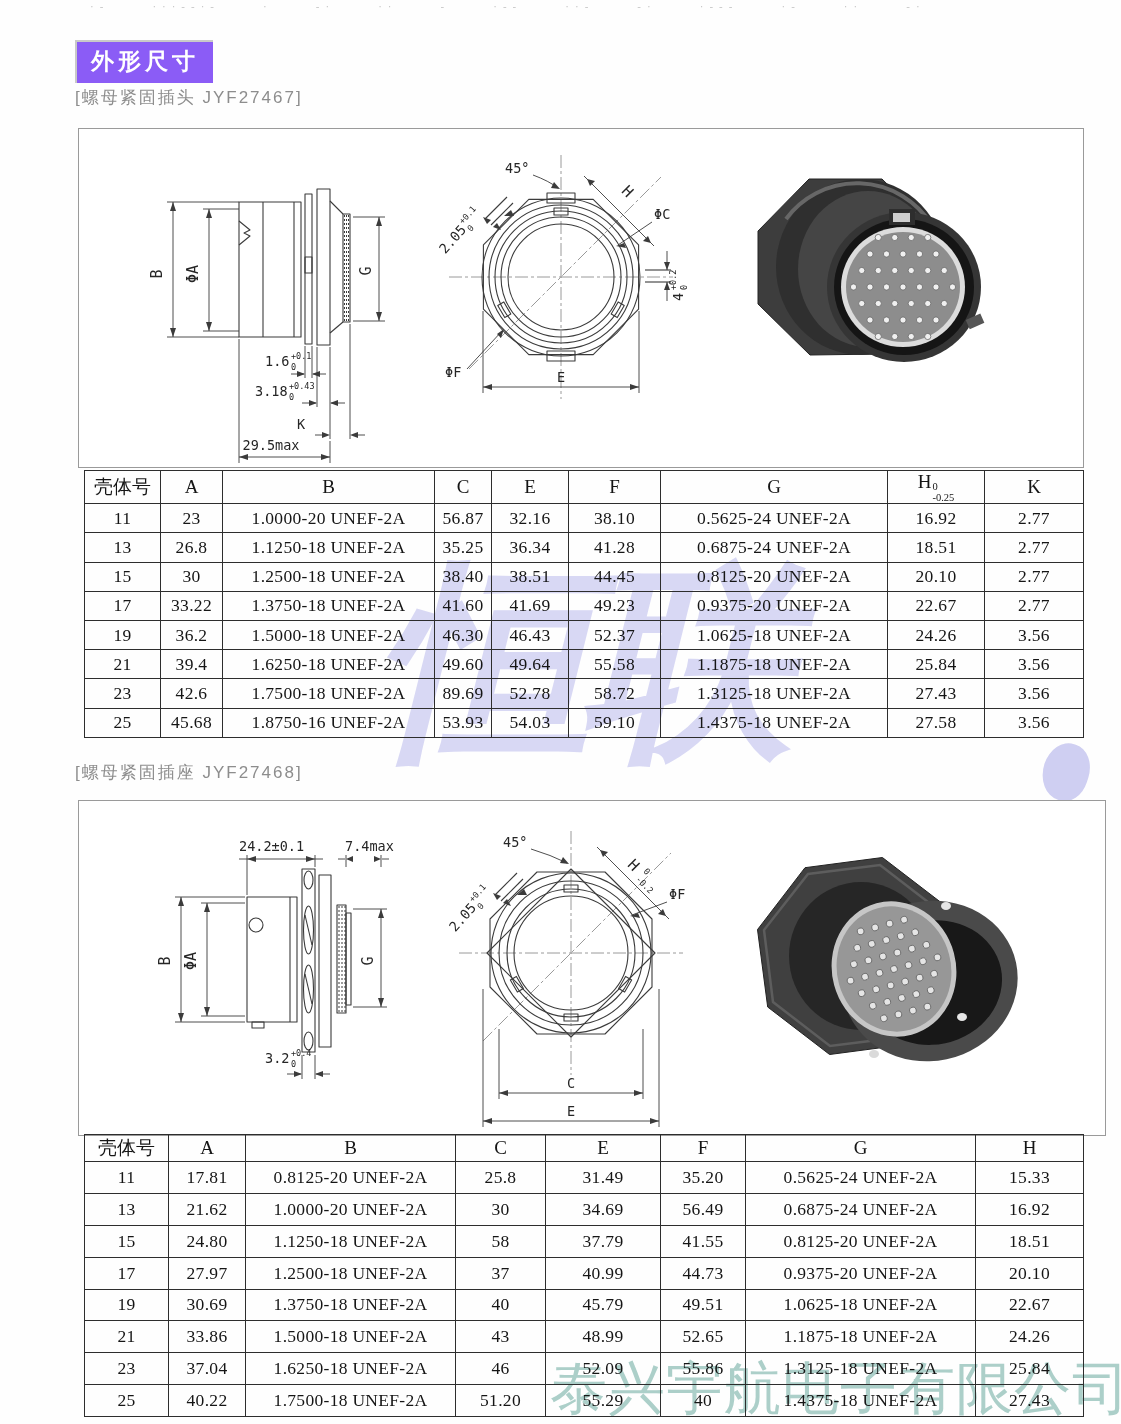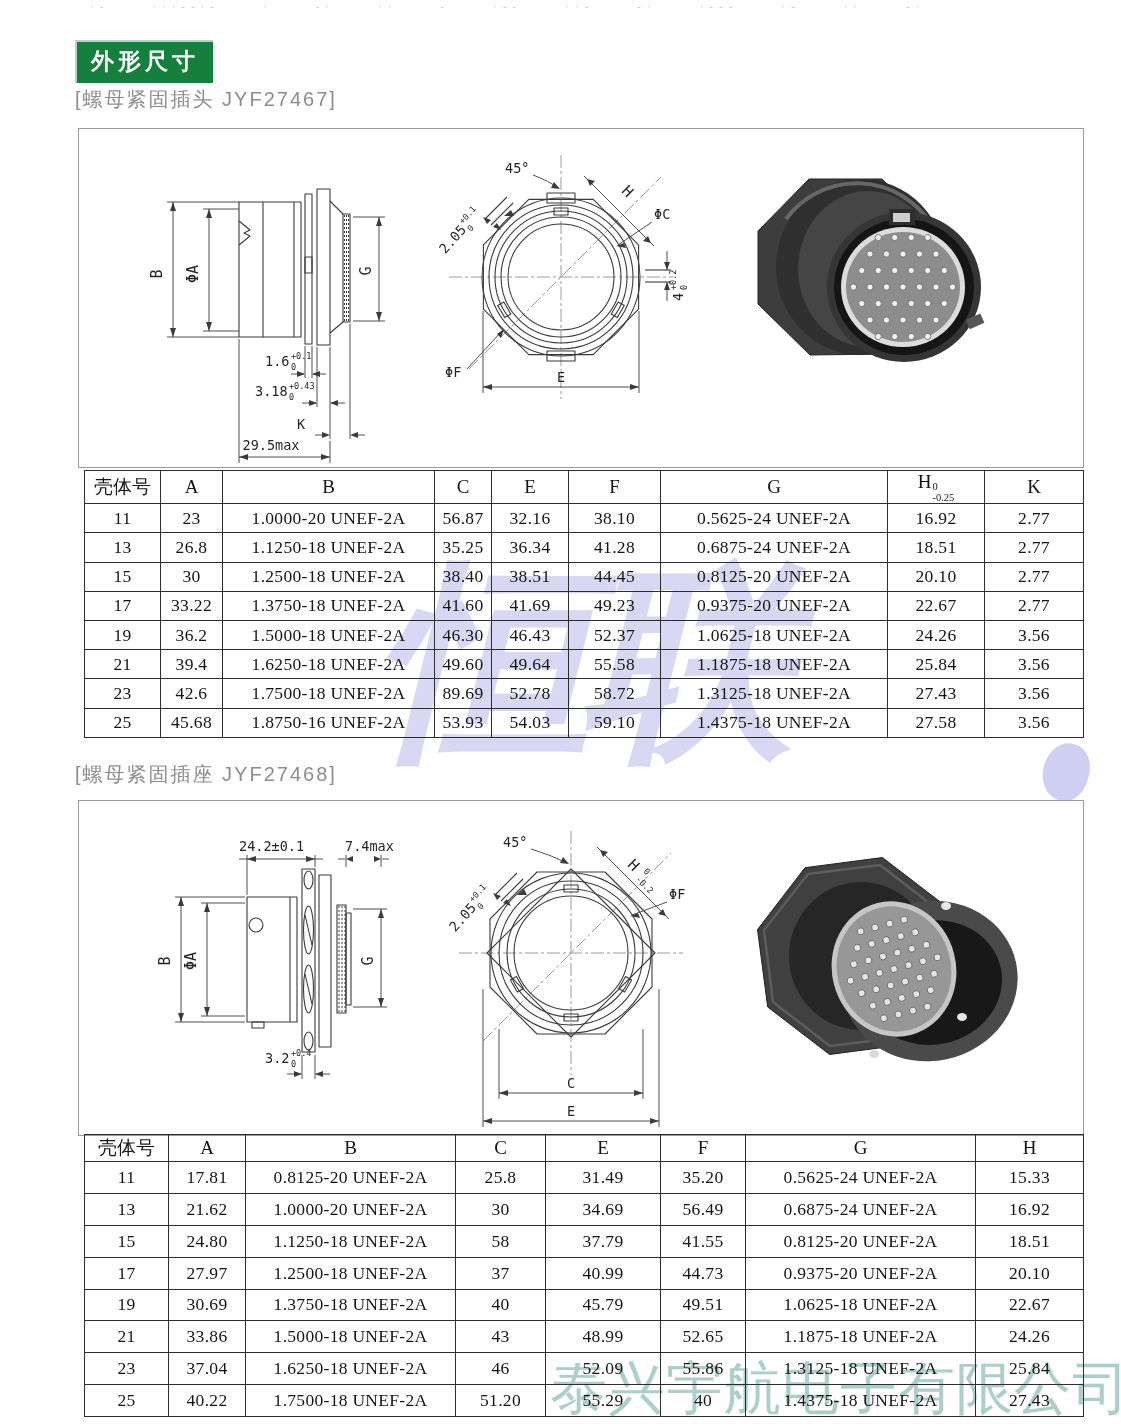--- a/index.html
+++ b/index.html
@@ -3,30 +3,30 @@
 <meta charset="utf-8">
 <style>
   html,body{margin:0;padding:0;}
   body{width:1121px;height:1424px;position:relative;background:#fefefe;overflow:hidden;
        font-family:"Liberation Sans",sans-serif;}
   .abs{position:absolute;}
   
   .top-frag{left:90px;top:0;width:1010px;height:9px;overflow:hidden;color:#c6c6c6;
             font-size:11px;letter-spacing:6px;word-spacing:34px;white-space:nowrap;}
   
-  .badge{left:75px;top:40px;background:#15803d;color:#fff;font-weight:bold;
+  .badge{left:75px;top:40px;background:#8b5cf6;color:#fff;font-weight:bold;
          font-size:23px;letter-spacing:4px;padding:4px 14px 6px;border-top:2px solid #c9c9c9;
          border-left:2px solid #c9c9c9;}
   
-  .sec-title{color:#8d8d8d;font-size:20px;letter-spacing:2px;}
+  .sec-title{color:#8d8d8d;font-size:17px;letter-spacing:2px;}
   .sec1{left:75px;top:86px;} .sec2{left:75px;top:761px;}
   
   .dbox{border:1px solid #9a9a9a;background:#fff;}
   .box1{left:78px;top:128px;width:1004px;height:338px;}
-  .box2{left:78px;top:800px;width:1004px;height:334px;}
+  .box2{left:78px;top:800px;width:1004px;height:334px;padding-left:22px;}
   
   .wm1{left:378px;top:556px;font-size:212px;line-height:1;color:rgba(151,151,226,0.36);
        letter-spacing:-8px;z-index:0;font-weight:bold;font-style:italic;}
   .wm2{left:550px;top:1360px;font-size:57px;line-height:1;color:rgba(104,168,156,0.55);
        letter-spacing:1px;z-index:0;white-space:nowrap;}
   .wm-blob{left:1043px;top:743px;width:46px;height:58px;background:rgba(168,168,232,0.55);
        border-radius:50% 50% 46% 54%;transform:rotate(18deg);z-index:0;}
   
   table.dims{position:absolute;border-collapse:collapse;table-layout:fixed;z-index:2;background:transparent;}
   .t1{left:84px;top:470px;width:999px;height:268px;}

